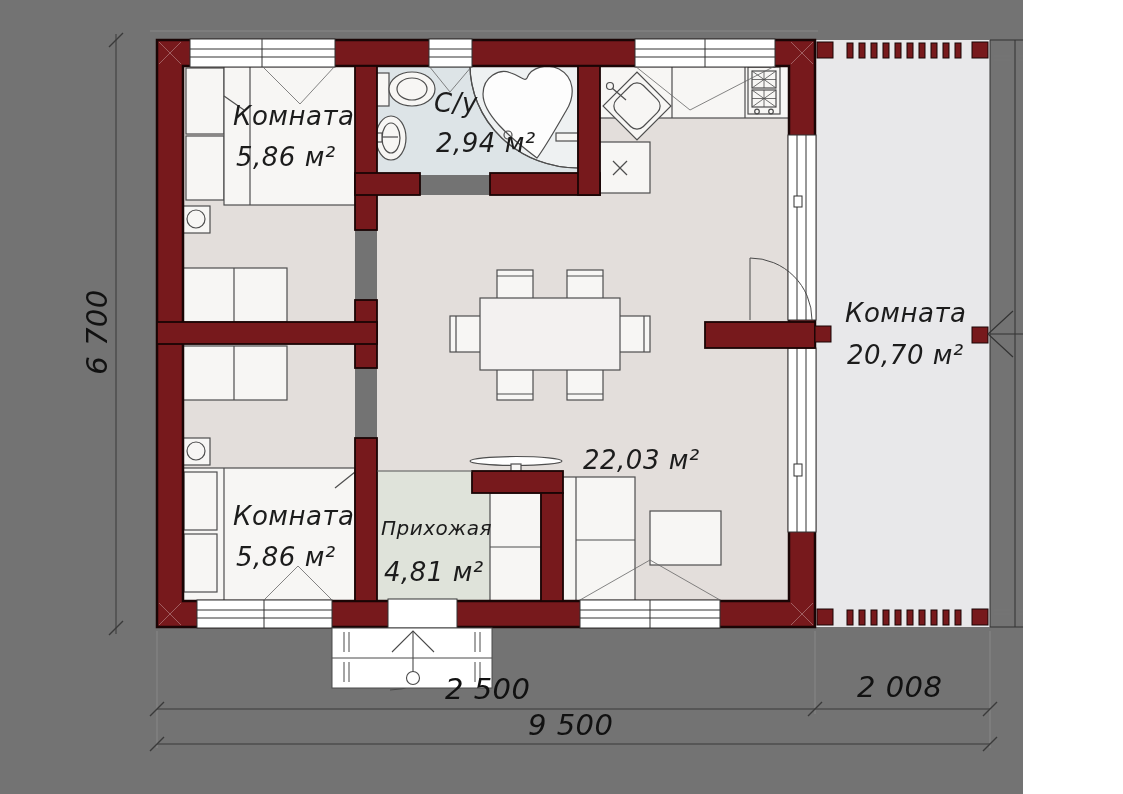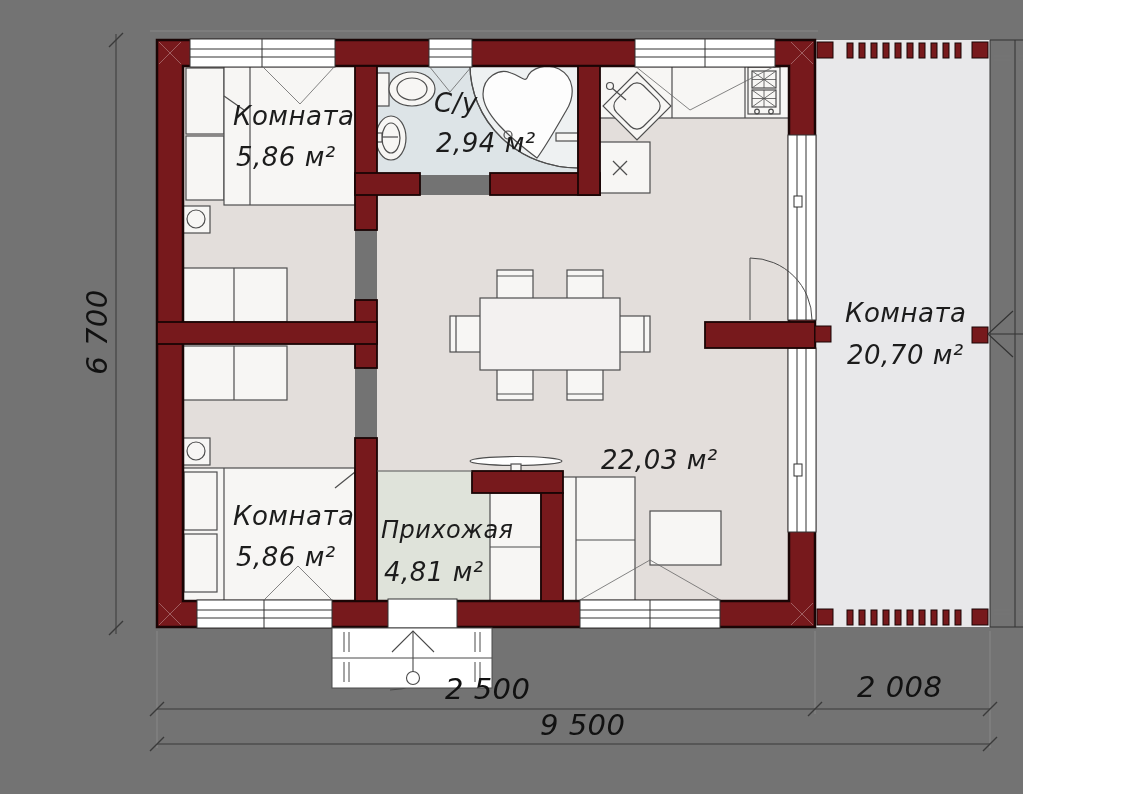--- a/index.html
+++ b/index.html
@@ -305,28 +305,28 @@
     <path d="M150,751 L164,737 M983,751 L997,737" stroke-width="1.4"></path>
   </g>
 </svg>
 
   <div class="lbl room-name" style="left:233px;top:101px">Комната</div>
   <div class="lbl room-area" style="left:236px;top:142px">5,86 м²</div>
 
   <div class="lbl room-name" style="left:434px;top:88px">С/у</div>
   <div class="lbl room-area" style="left:436px;top:128px">2,94 м²</div>
 
-  <div class="lbl room-area" style="left:601px;top:445px">22,03 м²</div>
+  <div class="lbl room-area" style="left:583px;top:445px">22,03 м²</div>
 
   <div class="lbl room-name" style="left:233px;top:501px">Комната</div>
   <div class="lbl room-area" style="left:236px;top:542px">5,86 м²</div>
 
-  <div class="lbl room-name" style="left:381px;top:516px;font-size:24px">Прихожая</div>
+  <div class="lbl room-name" style="left:381px;top:516px;font-size:20px">Прихожая</div>
   <div class="lbl room-area" style="left:384px;top:557px">4,81 м²</div>
 
   <div class="lbl room-name" style="left:845px;top:298px">Комната</div>
   <div class="lbl room-area" style="left:847px;top:340px">20,70 м²</div>
 
   <div class="lbl dim dim-left" style="left:97px;top:332px">6 700</div>
   <div class="lbl dim" style="left:445px;top:672px">2 500</div>
   <div class="lbl dim" style="left:857px;top:670px">2 008</div>
-  <div class="lbl dim" style="left:540px;top:708px">9 500</div>
+  <div class="lbl dim" style="left:528px;top:708px">9 500</div>
 </div>
 
 </body></html>

